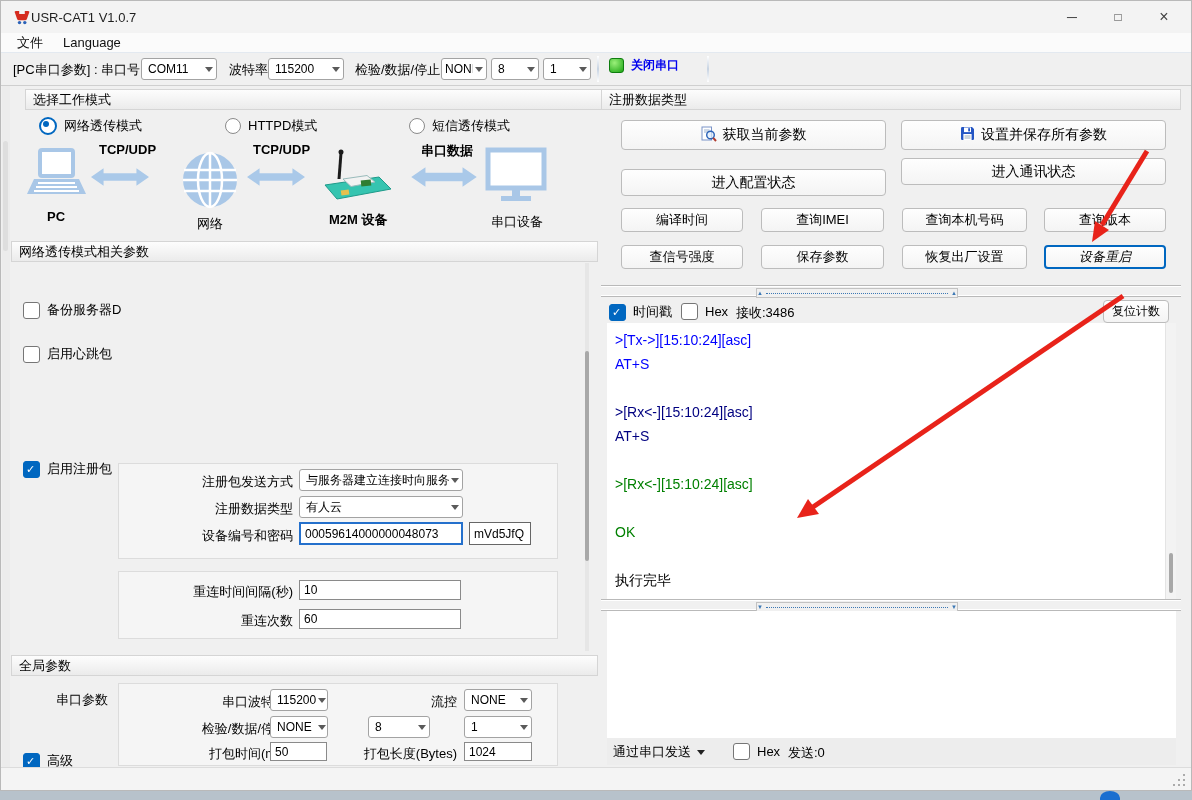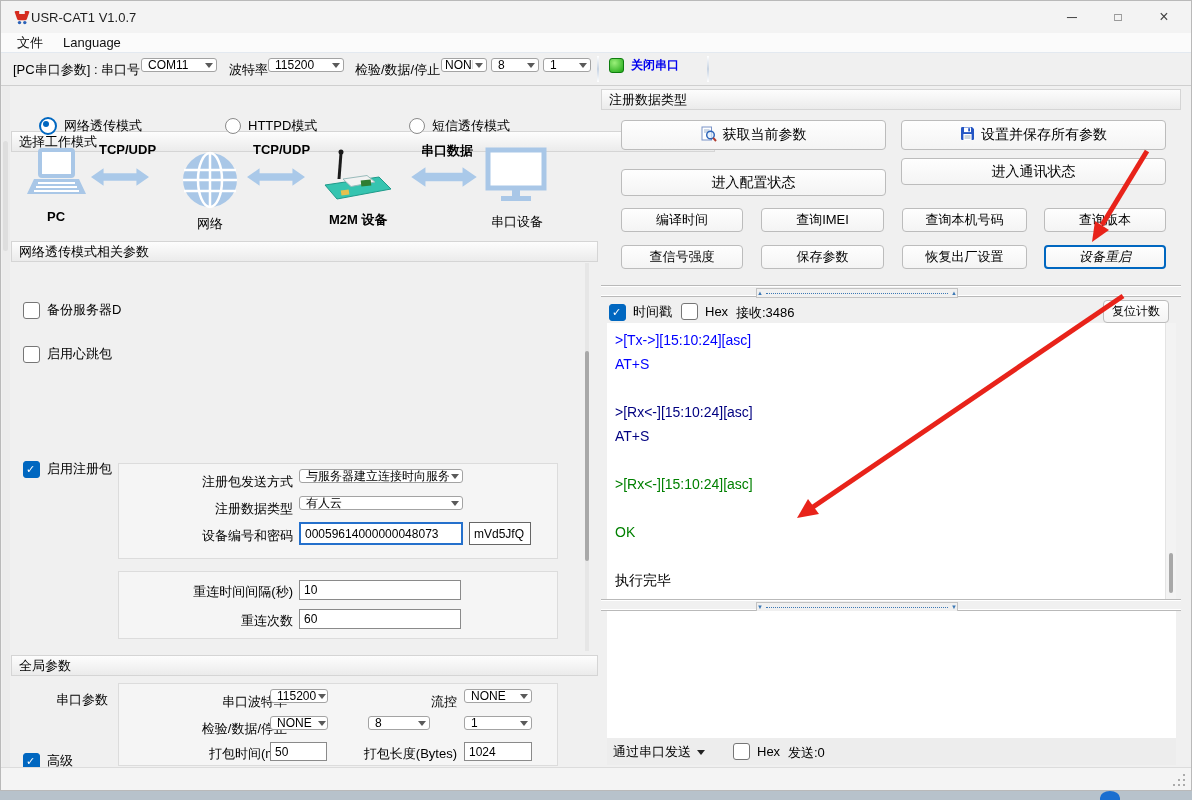--- a/index.html
+++ b/index.html
@@ -13,21 +13,21 @@
   
   .titlebar{position:absolute;left:0;top:0;width:100%;height:32px;background:#f3f3f3;display:flex;align-items:center;}
   .title-text{font-size:13px;color:#1f1f1f;margin-left:8px;}
   .wbtns{position:absolute;right:4px;top:0;height:32px;display:flex;}
   .wbtn{width:46px;height:32px;display:flex;align-items:center;justify-content:center;font-size:14px;color:#444;}
   
   .menubar{position:absolute;left:0;top:32px;width:100%;height:19px;background:#fbfbfb;display:flex;align-items:center;border-bottom:1px solid #e3e9f0;}
   .menu-item{font-size:13px;color:#111;padding:0 10px;}
   .toolbar{position:absolute;left:0;top:52px;width:100%;height:32px;background:#f0f0f0;border-bottom:1px solid #cfcfcf;}
   .tsep{position:absolute;top:3px;width:2px;height:26px;background:linear-gradient(#fff,#c7d3e2,#fff);}
-  .cmb{background:#fff;border:1px solid #a3a3a3;border-radius:3px;display:flex;align-items:center;font-size:12px;padding:0 3px 0 6px;height:14px;overflow:hidden;}
+  .cmb{background:#fff;border:1px solid #a3a3a3;border-radius:3px;display:flex;align-items:center;font-size:12px;padding:0 3px 0 6px;height:22px;overflow:hidden;}
   .cmb .v{flex:1;overflow:hidden;white-space:nowrap;}
   .chev{width:0;height:0;border-left:4px solid transparent;border-right:4px solid transparent;border-top:5px solid #5a5a5a;margin-left:2px;flex:none;}
   .inp{background:#fff;border:1px solid #8a8a8a;font-size:12px;padding:0 4px;display:flex;align-items:center;white-space:nowrap;overflow:hidden;}
   .inp.focus{border:2px solid #2470cc;}
   
   .ghd{background:linear-gradient(#fdfdfd,#ebebeb);border:1px solid #d5d5d5;font-size:13px;color:#000;display:flex;align-items:center;padding-left:7px;}
   .panel{background:#f5f5f5;border:1px solid #dcdcdc;}
   .rlab{font-size:13px;color:#000;text-align:right;white-space:nowrap;}
   
   .cbrow{display:flex;align-items:center;gap:7px;cursor:default;}
@@ -120,21 +120,21 @@
         <span style="width:13px;height:13px;border-radius:3px;background:radial-gradient(circle at 35% 30%,#9bf07a,#1ca514);border:1px solid #0e7d0e;display:inline-block;"></span>
         <span class="b" style="font-size:12px;color:#0000ee;">关闭串口</span>
       </div>
       <div class="tsep" style="left:706px;"></div>
     </div>
 
     <div class="abs" style="left:1px;top:85px;width:8px;height:700px;background:#ececec;">
       <div class="abs" style="left:1px;top:55px;width:5px;height:110px;background:#dedede;border-radius:3px;"></div>
     </div>
 
-    <div class="abs ghd" style="left:10px;top:88px;width:704px;height:21px;margin-top:42px;">
+    <div class="abs ghd" style="left:24px;top:88px;width:704px;height:21px;">
       <span>选择工作模式</span>
     </div>
     <div class="abs cbrow" style="left:38px;top:116px;">
       <span class="rad on"></span>
       <span class="lbl">网络透传模式</span>
     </div>
     <div class="abs cbrow" style="left:224px;top:116px;">
       <span class="rad"></span>
       <span class="lbl">HTTPD模式</span>
     </div>

